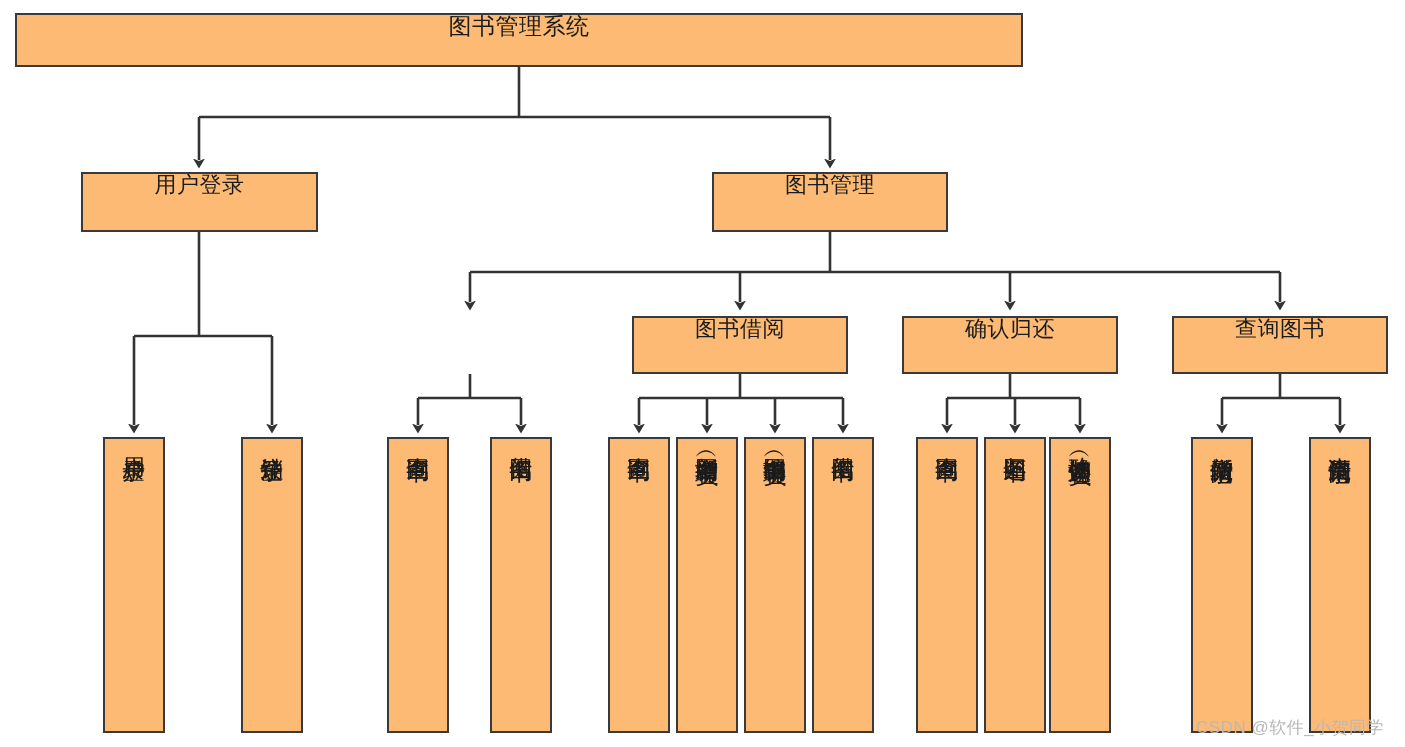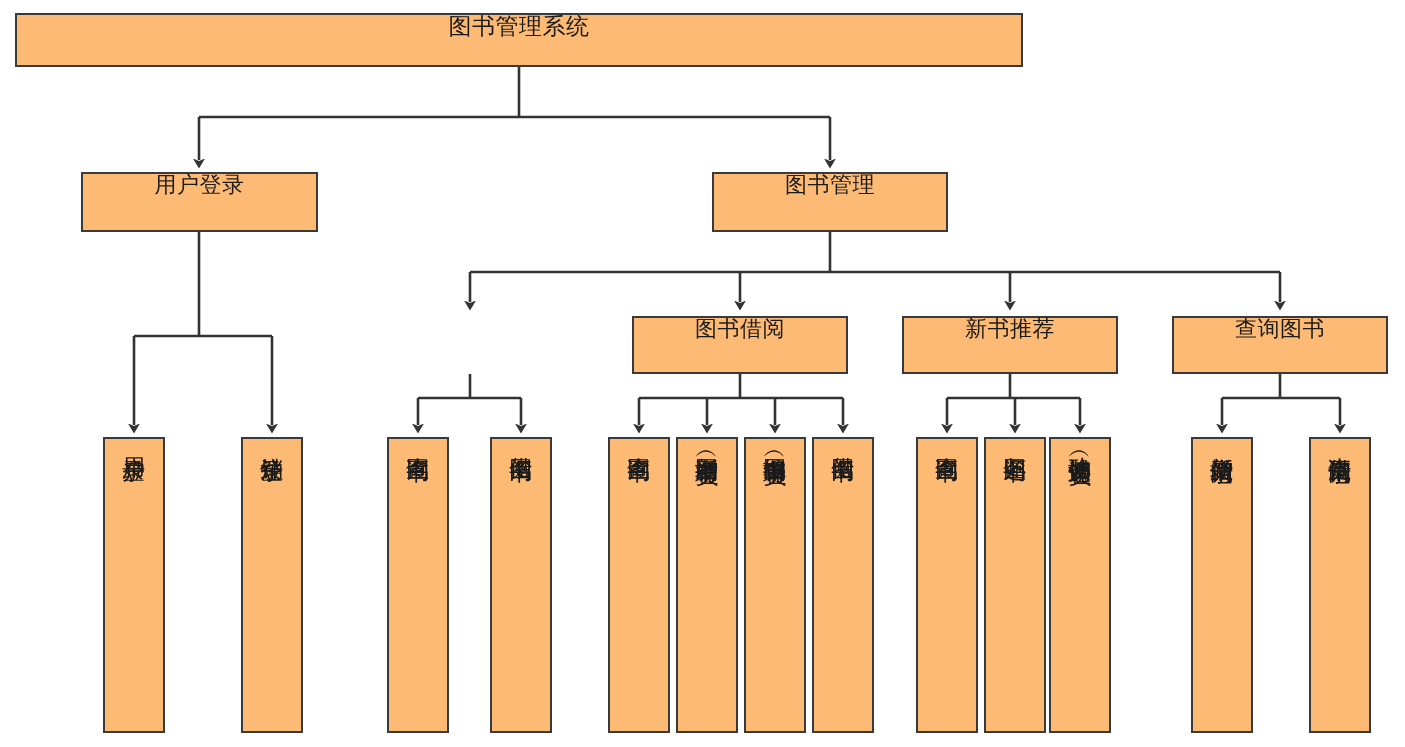--- a/index.html
+++ b/index.html
@@ -128,21 +128,21 @@
     <span class="label">用户登录</span>
   </div>
   <div class="node horizontal" style="left:712px; top:172px; width:236px; height:60px;">
     <span class="label">图书管理</span>
   </div>
 
   <div class="node horizontal" style="left:632px; top:316px; width:216px; height:58px;">
     <span class="label">图书借阅</span>
   </div>
   <div class="node horizontal" style="left:902px; top:316px; width:216px; height:58px;">
-    <span class="label">新书推荐</span>
+    <span class="label">确认归还</span>
   </div>
   <div class="node horizontal" style="left:1172px; top:316px; width:216px; height:58px;">
     <span class="label">查询图书</span>
   </div>
 
   <div class="node vertical" style="left:103px; top:437px; width:62px; height:296px;">
     <span class="label">用户登录</span>
   </div>
   <div class="node vertical" style="left:241px; top:437px; width:62px; height:296px;">
     <span class="label">注销登录</span>
@@ -178,14 +178,15 @@
     <span class="label">确认归还（管理员）</span>
   </div>
 
   <div class="node vertical" style="left:1191px; top:437px; width:62px; height:296px;">
     <span class="label">新增借阅记录</span>
   </div>
   <div class="node vertical" style="left:1309px; top:437px; width:62px; height:296px;">
     <span class="label">查询借阅记录</span>
   </div>
 
+  <div class="watermark" style="left:1196px; top:716px;">CSDN @软件_小贺同学</div>
 
 </div>
 
 </body></html>

